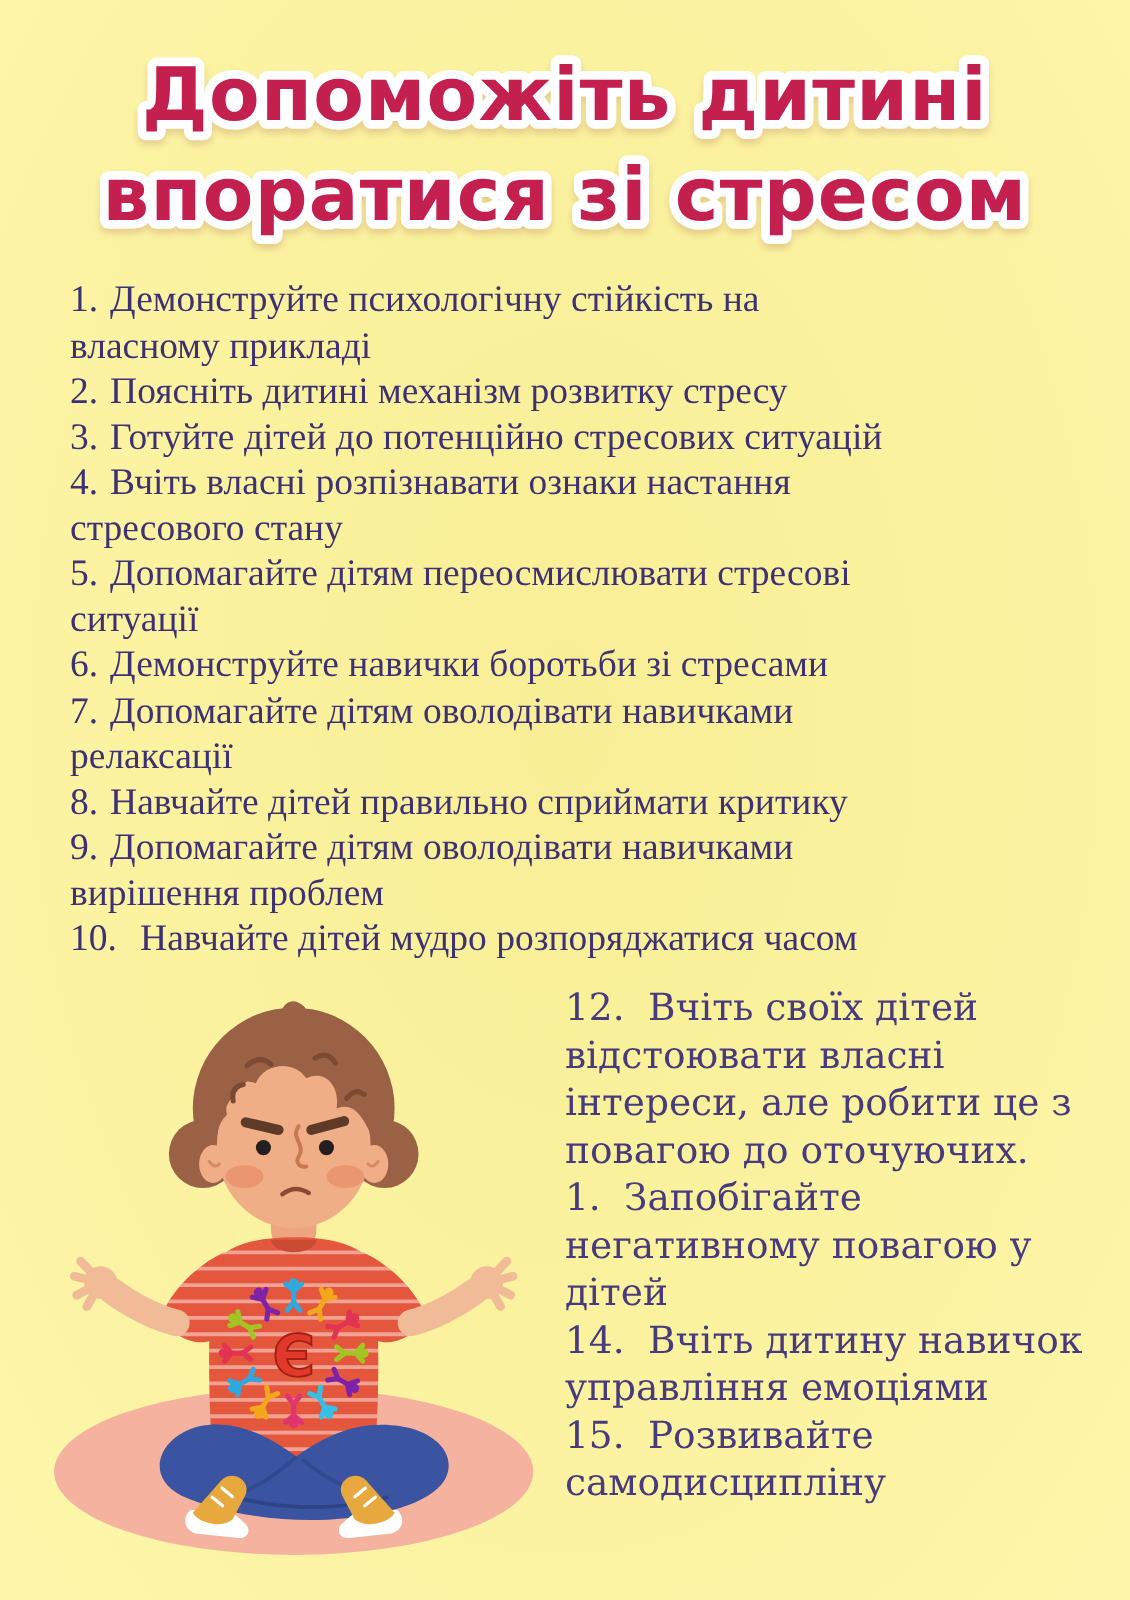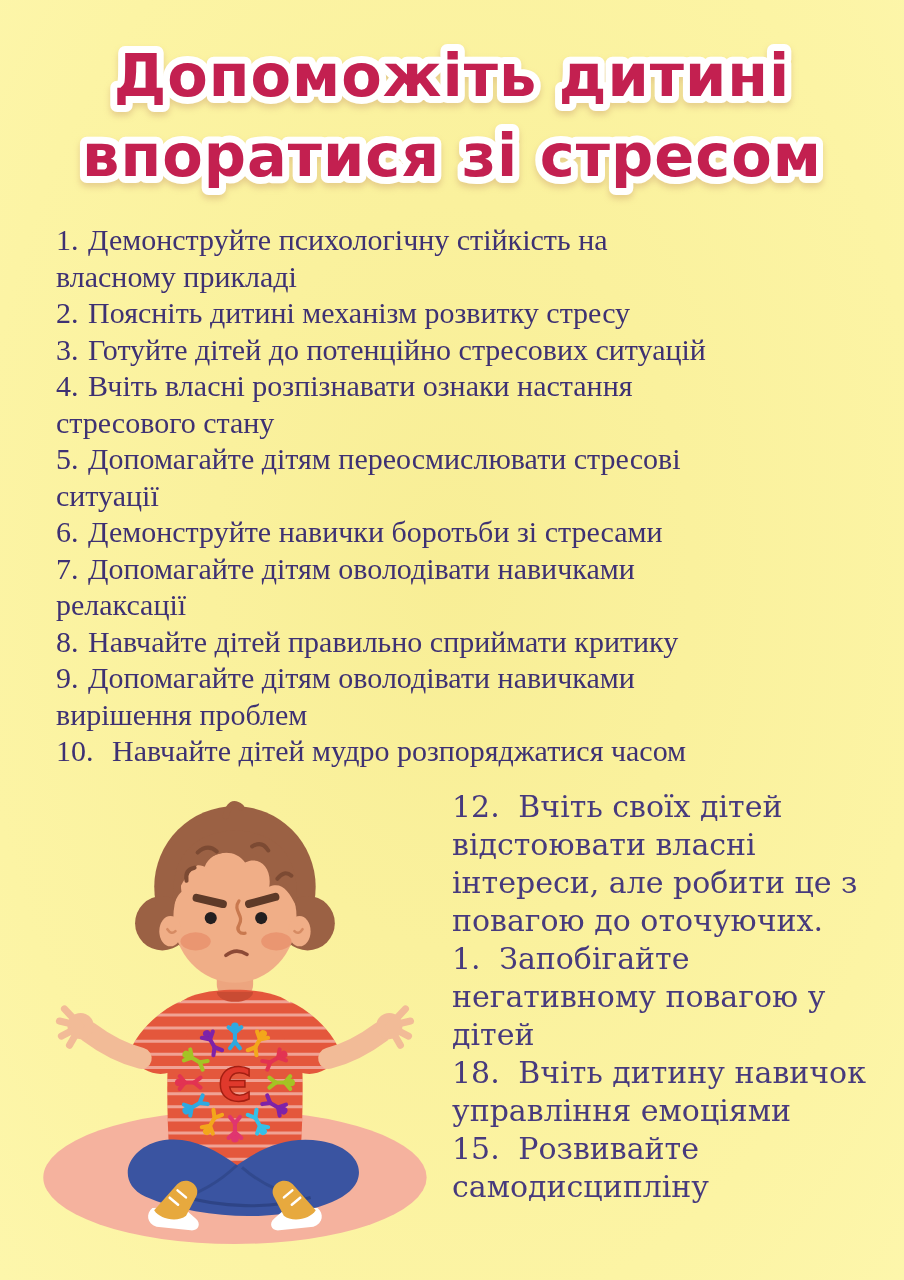--- a/index.html
+++ b/index.html
@@ -184,20 +184,20 @@
     </svg>
 
     <div class="side">
       <p class="item"><span class="num n-wide">12.</span><span class="txt">Вчіть своїх дітей
 відстоювати власні
 інтереси, але робити це з
 повагою до оточуючих.</span></p>
       <p class="item"><span class="num n-wide">1.</span><span class="txt">Запобігайте
 негативному повагою у
 дітей</span></p>
-      <p class="item"><span class="num n-wide">18.</span><span class="txt">Вчіть дитину навичок
+      <p class="item"><span class="num n-wide">14.</span><span class="txt">Вчіть дитину навичок
 управління емоціями</span></p>
       <p class="item"><span class="num n-wide">15.</span><span class="txt">Розвивайте
 самодисципліну</span></p>
     </div>
   </div>
 
 </div>
 
 </body></html>

